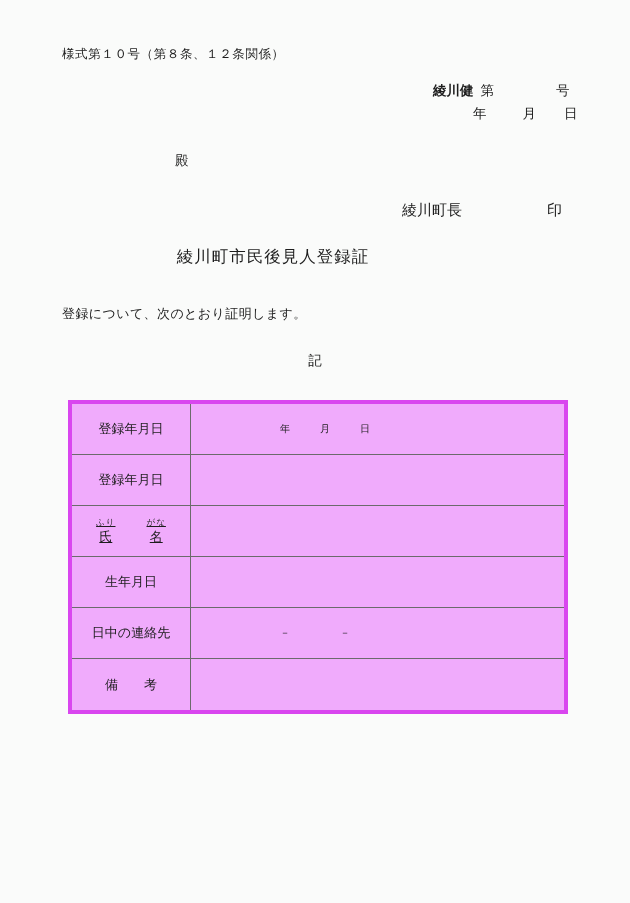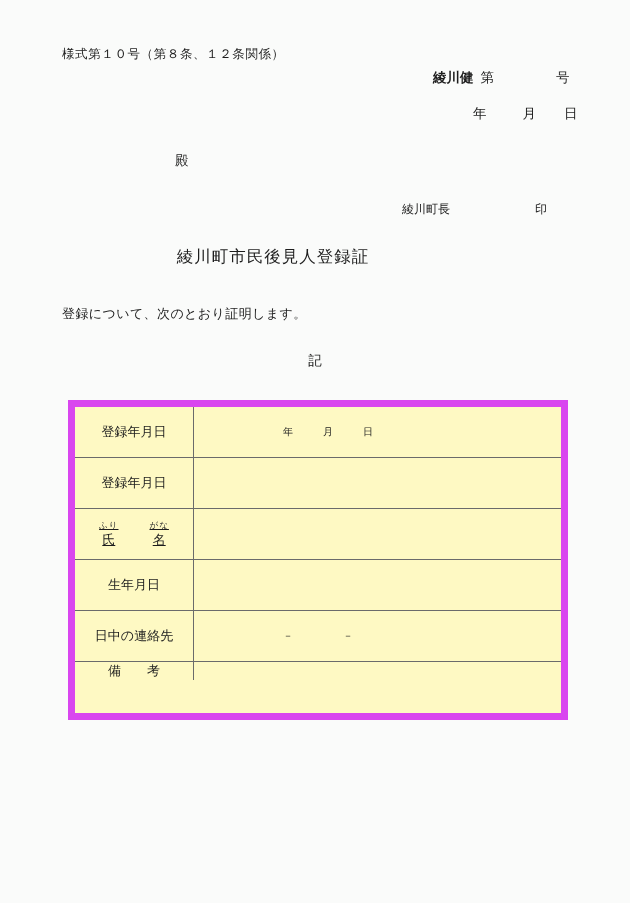--- a/index.html
+++ b/index.html
@@ -18,21 +18,21 @@
   }
   .abs { position:absolute; }
 
   #form-number {
     left:62px; top:46px;
     font-size:12.5px; letter-spacing:0.6px;
     white-space:nowrap;
   }
 
   #doc-number {
-    left:433px; top:69px;
+    left:433px; top:82px;
     font-size:13.5px;
     display:flex; align-items:baseline;
     white-space:nowrap;
   }
   #doc-number .office {
     font-weight:700;
     font-family:"Liberation Sans","DejaVu Sans",sans-serif;
     font-size:13.5px;
   }
   #doc-number .dai { margin-left:7px; }
@@ -43,21 +43,21 @@
     font-size:13.5px;
     display:flex; white-space:nowrap;
   }
   #header-date .m { margin-left:36px; }
   #header-date .d { margin-left:28px; }
 
   #dono { left:175px; top:152px; font-size:13.5px; }
 
   #mayor-line {
     left:402px; top:201px;
-    font-size:12px;
+    font-size:15px;
     display:flex; white-space:nowrap;align-items:center;
   }
   #mayor-line .seal { margin-left:85px; }
 
   #doc-title {
     left:0; top:246px; width:546px;
     text-align:center;
     font-size:16.5px; letter-spacing:1px;
     white-space:nowrap;
   }
@@ -72,29 +72,29 @@
   #body-text .g-month { margin-left:50px; }
   #body-text .g-day { margin-left:49px; }
 
   #ki {
     left:0; top:352px; width:630px;
     text-align:center; font-size:13.5px;
   }
 
   #reg-table {
     left:68px; top:400px; width:500px;
-    border:7px solid #d946ef;
-    background:#fef9c3;
+    border:4px solid #d946ef;
+    background:#f0abfc;
   }
   .t-row {
     display:flex;
     height:51px;
     border-bottom:1px solid #6b6b6b;
   }
-  .t-row:last-child { border-bottom:none;flex-direction:column; }
+  .t-row:last-child { border-bottom:none; }
   .t-label {
     width:119px;
     border-right:1px solid #6b6b6b;
     display:flex; align-items:center; justify-content:center;
     font-size:13px;
     text-align:center;
     white-space:pre;
   }
   .t-value {
     flex:1;

